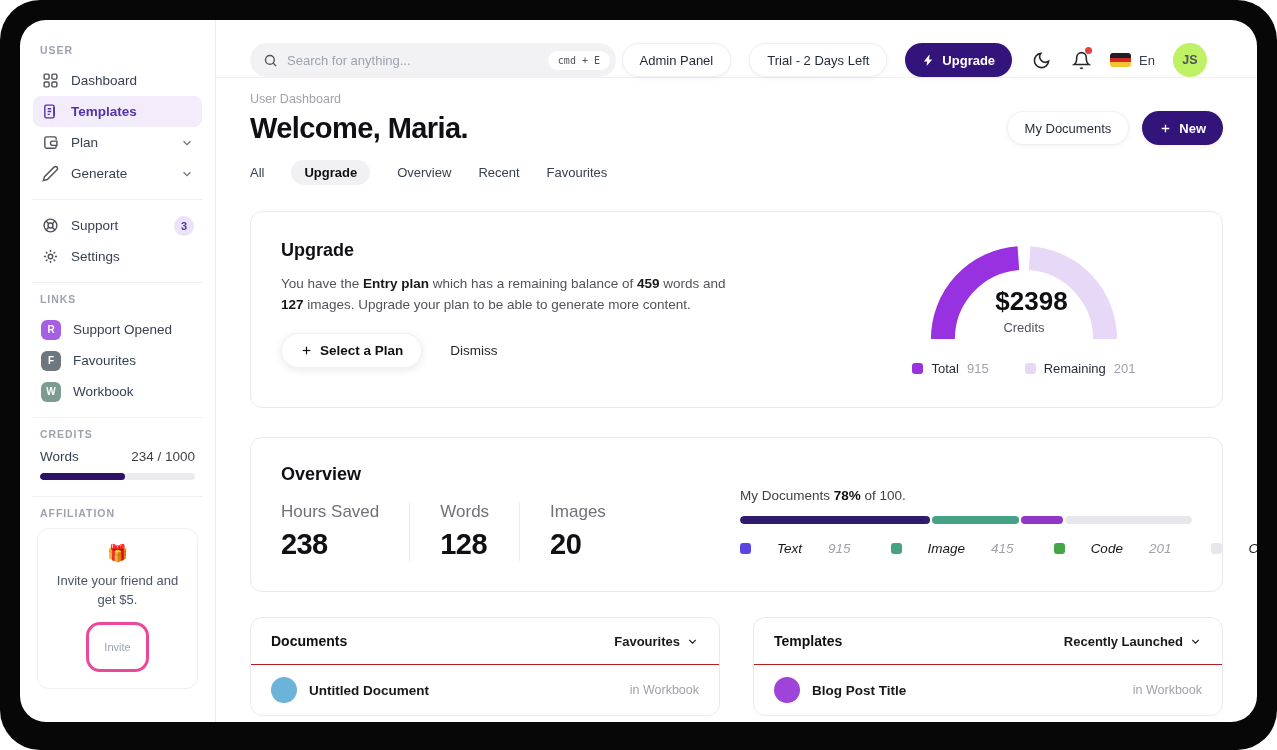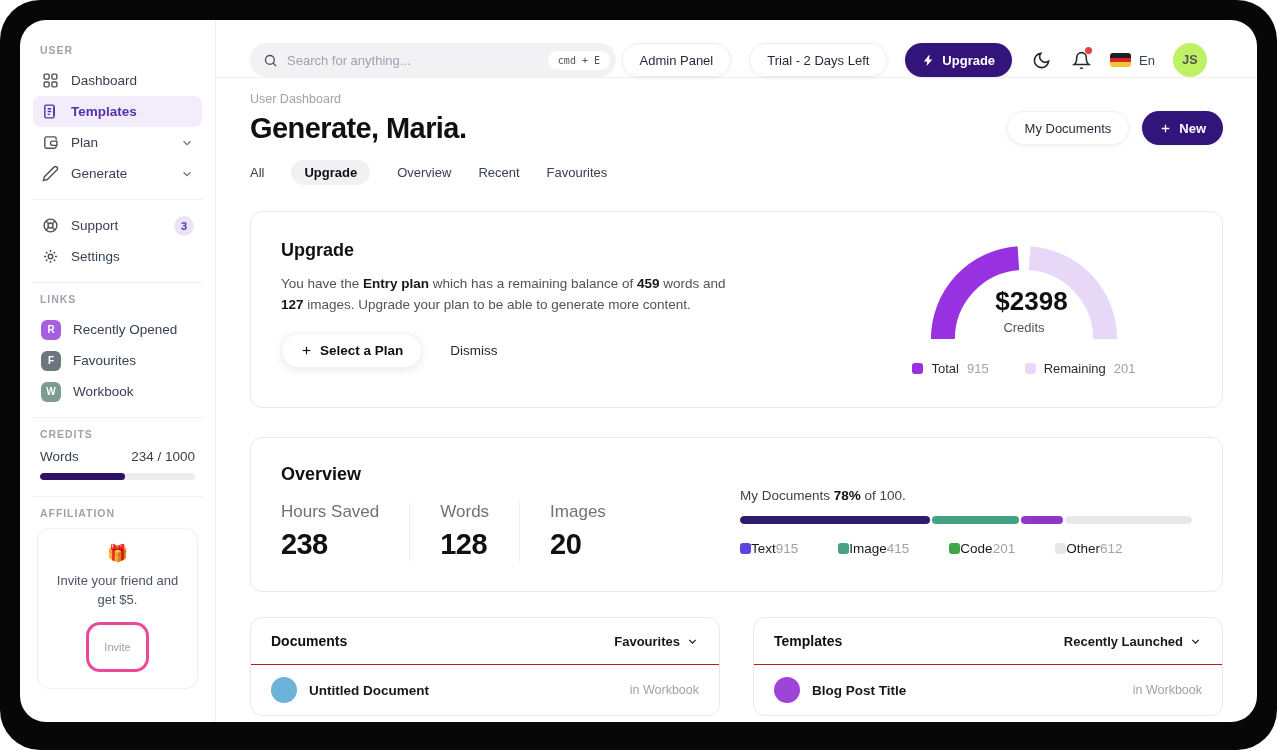--- a/index.html
+++ b/index.html
@@ -98,21 +98,21 @@
   .stat { padding-right:30px; margin-right:30px; border-right:1px solid #ededf1; }
   .stat:last-child { border-right:none; }
   .stat .lab { font-size:17px; color:#71717a; }
   .stat .val { font-size:29px; font-weight:700; color:#101014; margin-top:6px; letter-spacing:-.02em; }
   .ov-right { margin-left:auto; width:452px; min-width:452px; margin-top:24px; }
   .docs-line { font-size:13.5px; color:#3f3f46; }
   .docs-line b { color:#101014; }
   .usage-bar { margin-top:13px; height:8px; display:flex; gap:2px; border-radius:4px; overflow:hidden; }
   .usage-bar .seg { height:100%; border-radius:4px; }
   .ov-legend { display:flex; gap:40px; margin-top:17px; font-size:13.5px; align-items:center; }
-  .ov-legend .item { display:flex; align-items:center; gap:0; }
+  .ov-legend .item { display:flex; align-items:center; gap:26px;font-style:italic; }
   .ov-legend .lab { color:#18181b; font-weight:500; }
   .ov-legend .val { color:#a1a1aa; }
 
   .bottom-row { display:grid; grid-template-columns:1fr 1fr; gap:33px; margin-top:25px; }
   .list-card .lc-head { display:flex; align-items:center; padding:15px 20px; border-bottom:1px solid #b91c1c; }
   .lc-title { font-size:14px; font-weight:700; color:#101014; }
   .lc-filter { margin-left:auto; display:flex; align-items:center; gap:6px; font-size:13px;
                font-weight:600; color:#18181b; cursor:pointer; }
   .lc-row { display:flex; align-items:center; padding:12px 20px; gap:12px; cursor:pointer; }
   .row-avatar { width:26px; height:26px; border-radius:50%; }
@@ -203,21 +203,21 @@
       </span>
       <span>Settings</span>
     </div>
 
     <div class="sdivider"></div>
 
     <div class="side-label">LINKS</div>
 
     <div class="nav-item">
       <span class="link-sq" style="background: rgb(165, 95, 224);">R</span>
-      <span>Recently Opened</span>
+      <span>Support Opened</span>
     </div>
     <div class="nav-item">
       <span class="link-sq" style="background: rgb(110, 118, 128);">F</span>
       <span>Favourites</span>
     </div>
     <div class="nav-item">
       <span class="link-sq" style="background: rgb(124, 156, 146);">W</span>
       <span>Workbook</span>
     </div>
 
@@ -284,21 +284,21 @@
           <span>En</span>
         </span>
         <span class="avatar">JS</span>
       </div>
     </div>
 
     <div class="content">
       <div class="breadcrumb">User Dashboard</div>
 
       <div class="header-row">
-        <h1 class="page-title">Generate, Maria.</h1>
+        <h1 class="page-title">Welcome, Maria.</h1>
         <div class="header-actions">
           <button class="pill">My Documents</button>
           <button class="pill dark">
             <svg width="13" height="13" viewBox="0 0 24 24" fill="none" stroke="currentColor" stroke-width="2.4">
                   <line x1="12" y1="5" x2="12" y2="19"></line>
                   <line x1="5" y1="12" x2="19" y2="12"></line>
                 </svg>
             <span>New</span>
           </button>
         </div>

